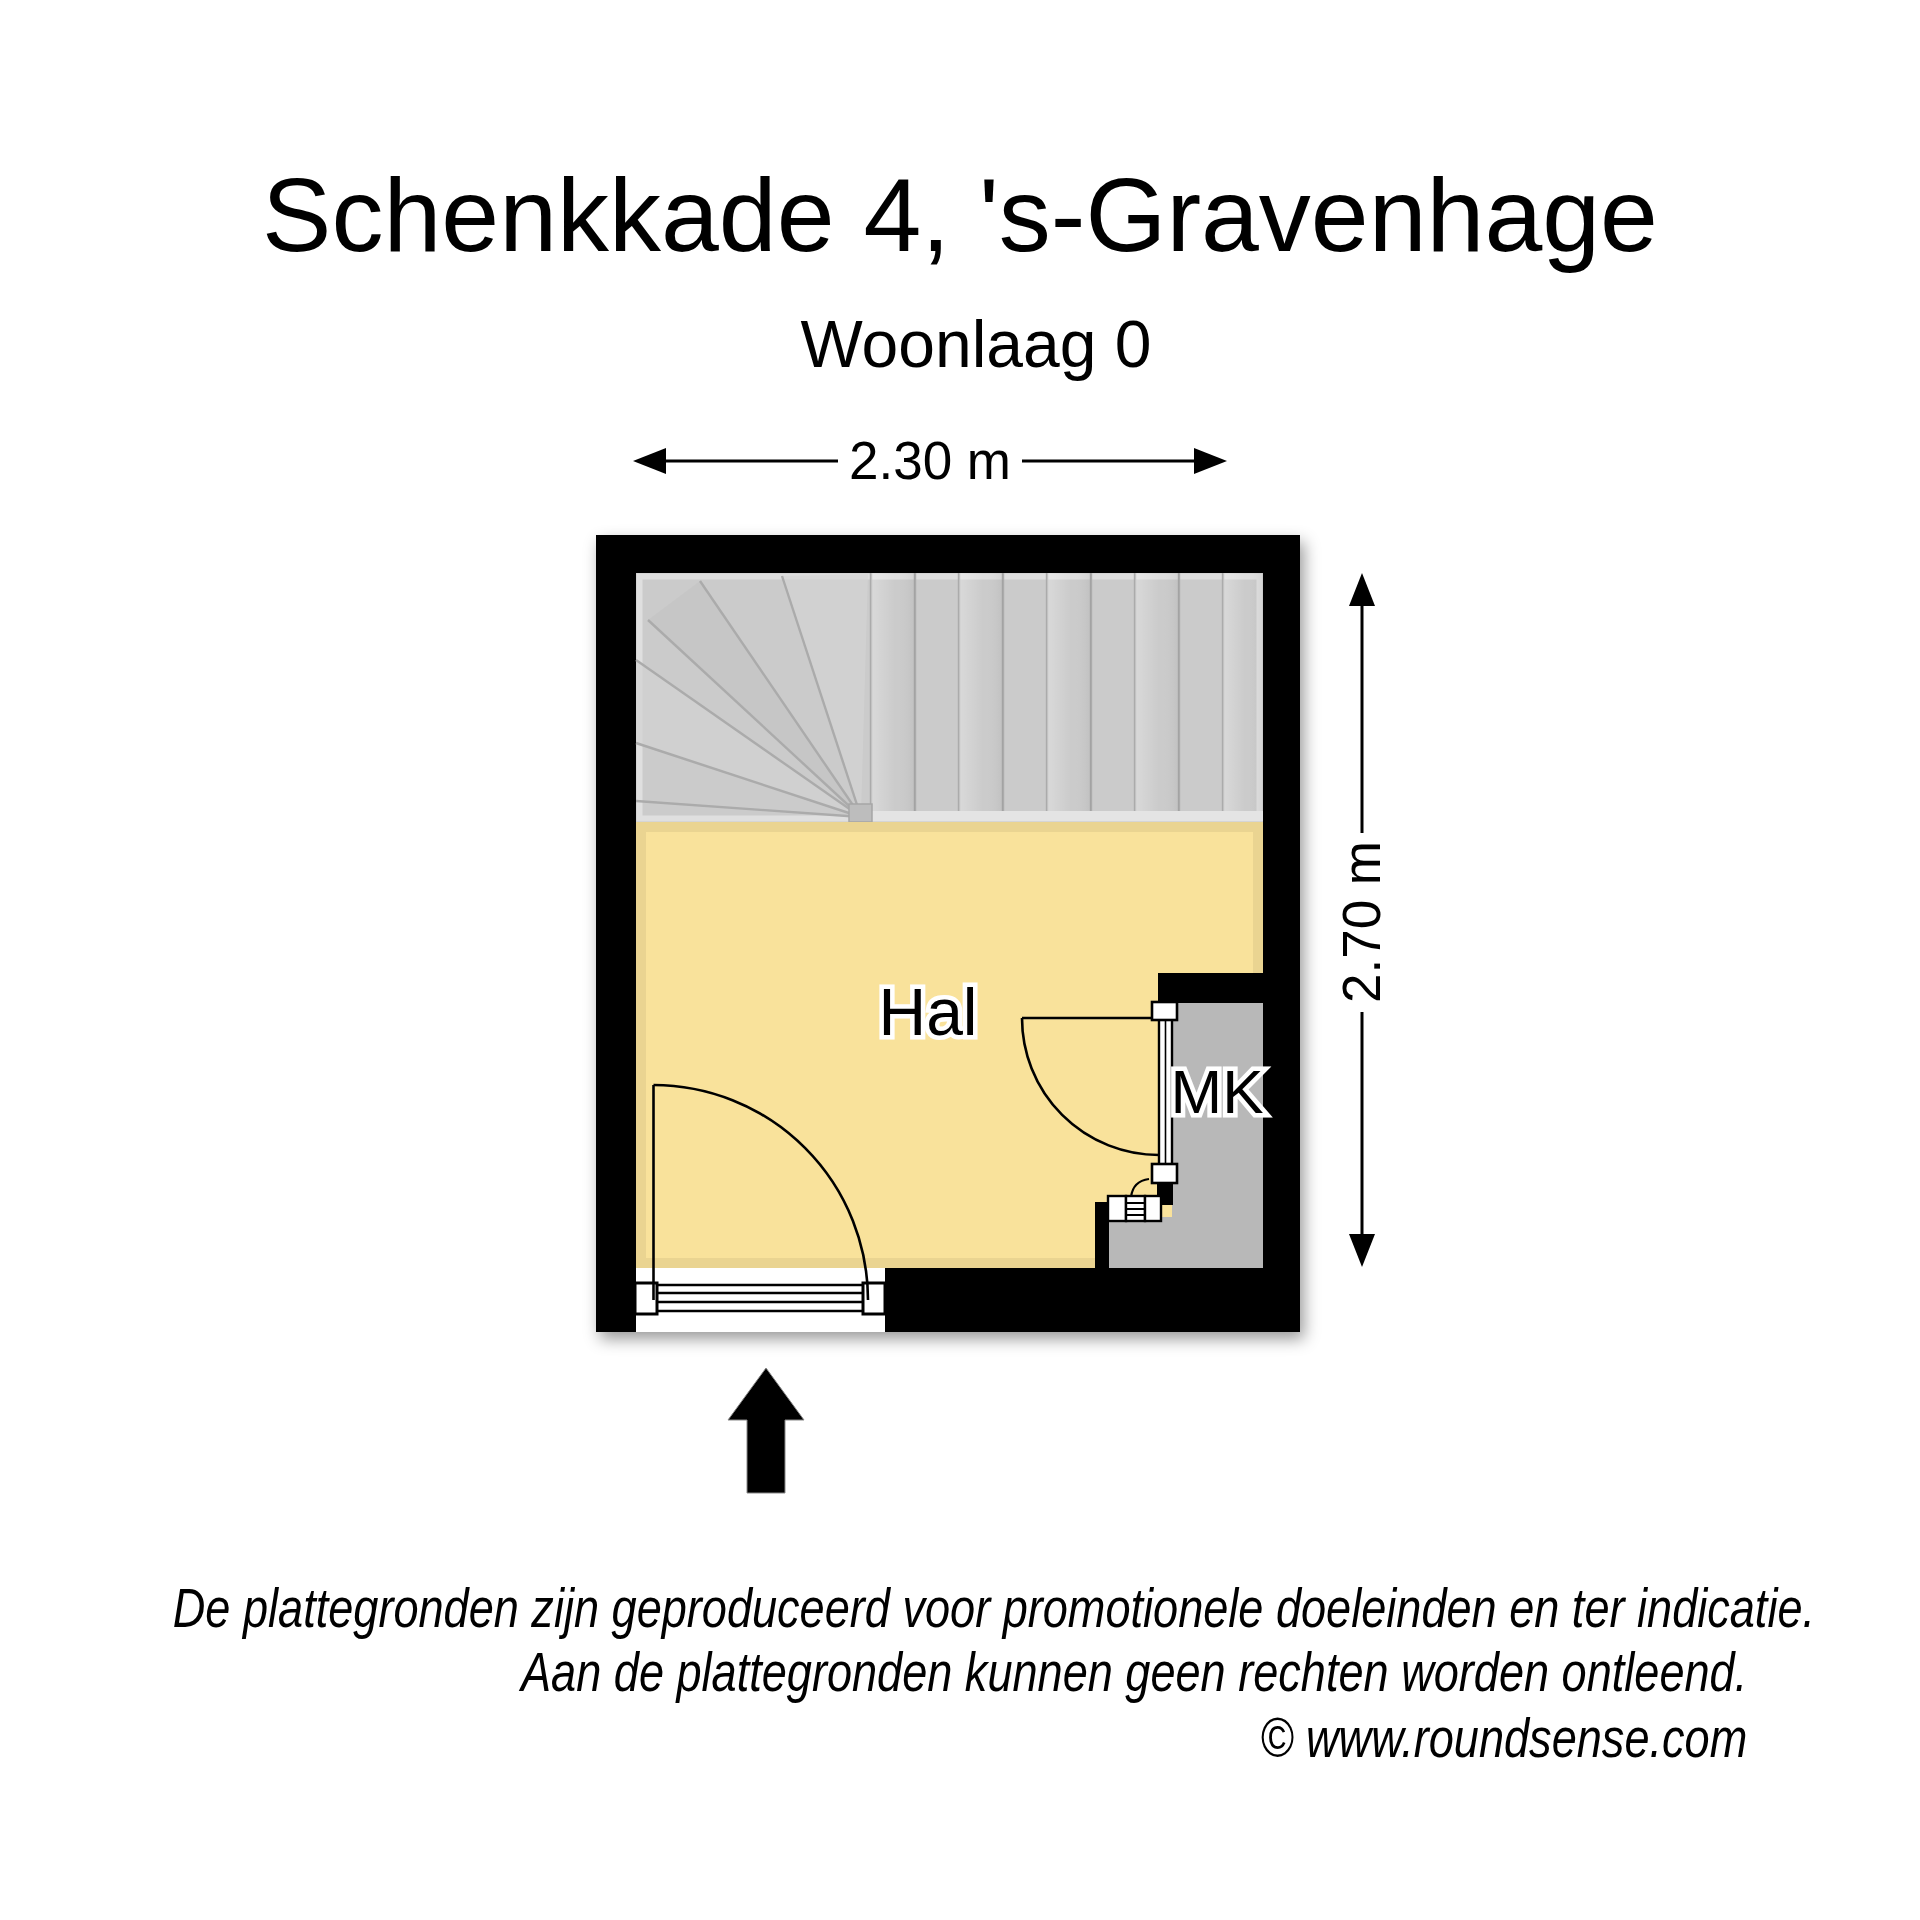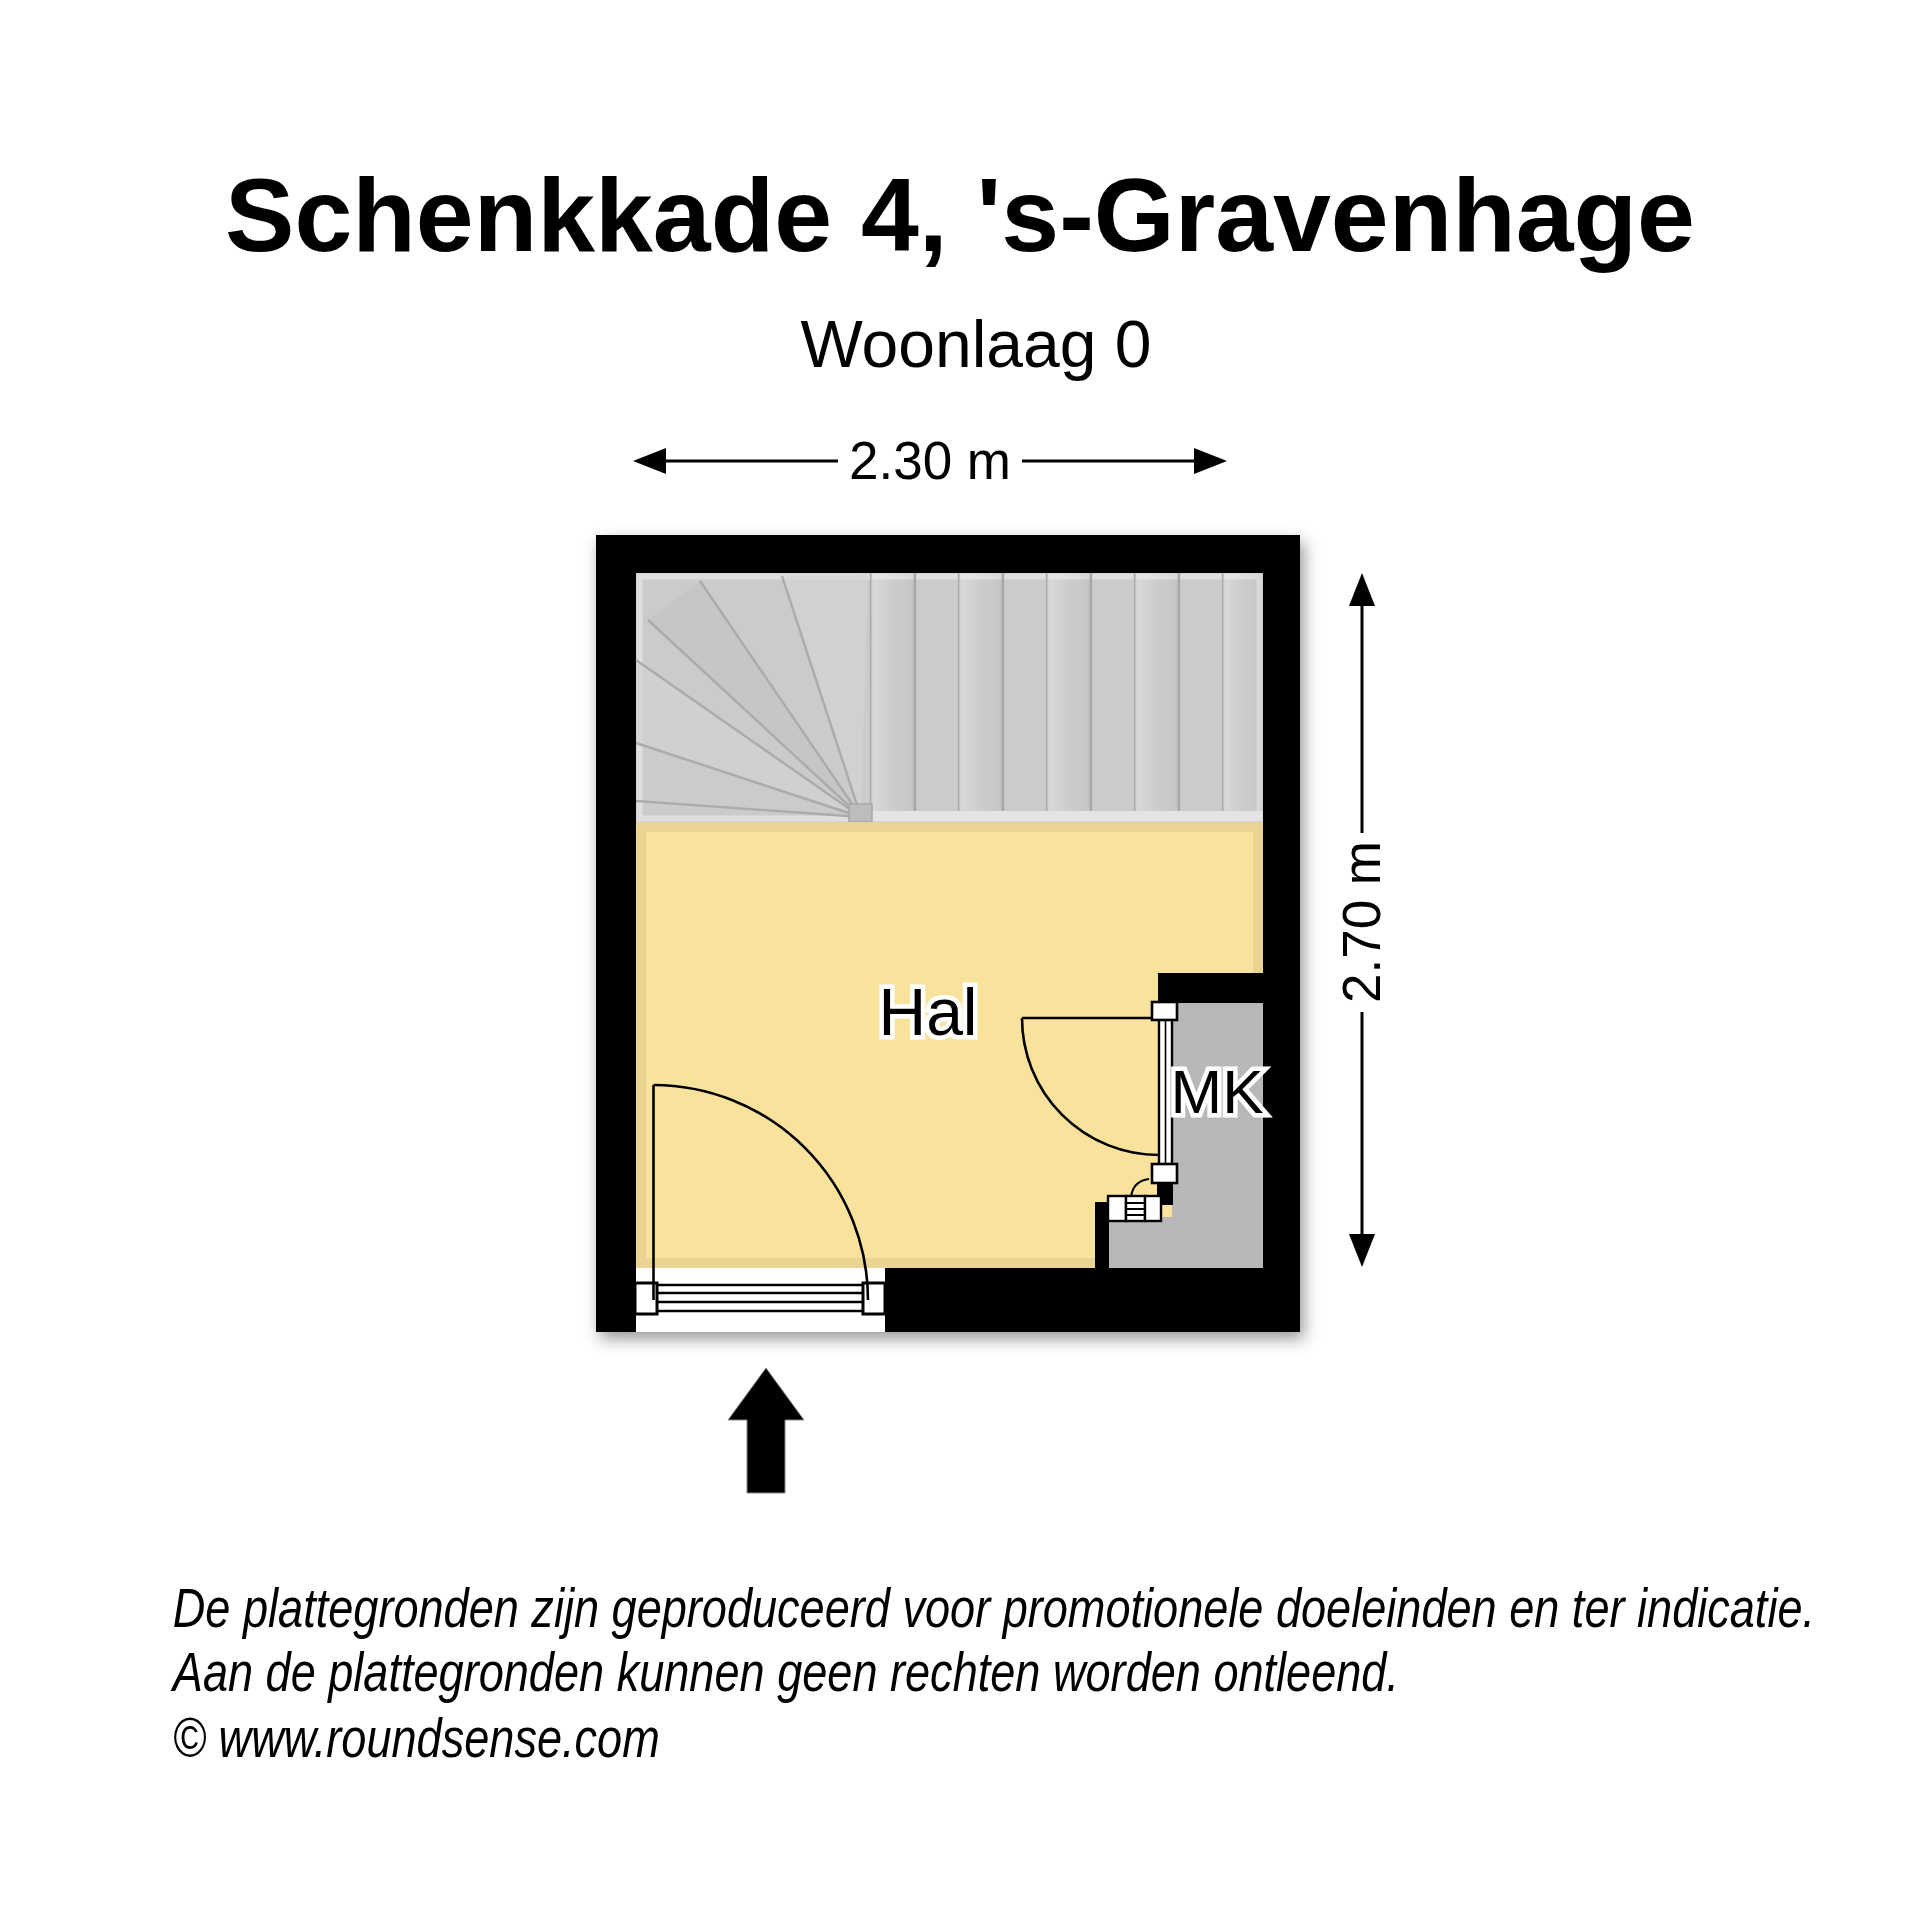--- a/index.html
+++ b/index.html
@@ -2,29 +2,29 @@
 <html><head>
 <meta charset="utf-8">
 <style>
   html,body{margin:0;padding:0;}
   body{
     width:1920px;height:1920px;position:relative;background:#ffffff;
     font-family:"Liberation Sans", sans-serif;color:#000;overflow:hidden;
   }
   .title{
     position:absolute;top:156px;left:0;width:1920px;text-align:center;
-    font-size:104px;font-weight:700;letter-spacing:0px;white-space:nowrap;
+    font-size:104px;font-weight:400;letter-spacing:0px;white-space:nowrap;
   }
   .subtitle{
     position:absolute;top:306px;left:16px;width:1920px;text-align:center;
     font-size:66px;font-weight:400;
   }
   .plan-svg{position:absolute;left:0;top:0;}
   .footer{
-    position:absolute;top:1576px;left:0;width:1920px;text-align:left;
+    position:absolute;top:1576px;left:0;width:1920px;text-align:right;
     font-style:italic;font-size:55px;line-height:64px;
   }
   .footer .fline{transform:scaleX(0.82);transform-origin:50% 50%;white-space:nowrap;}
   .footer .fline3{margin-top:2px;}
   text{font-family:"Liberation Sans", sans-serif;}
   .room-label{paint-order:stroke;stroke:#ffffff;stroke-width:9px;fill:#000;}
   .dim-label{fill:#000;}
 </style>
 </head>
 <body>

